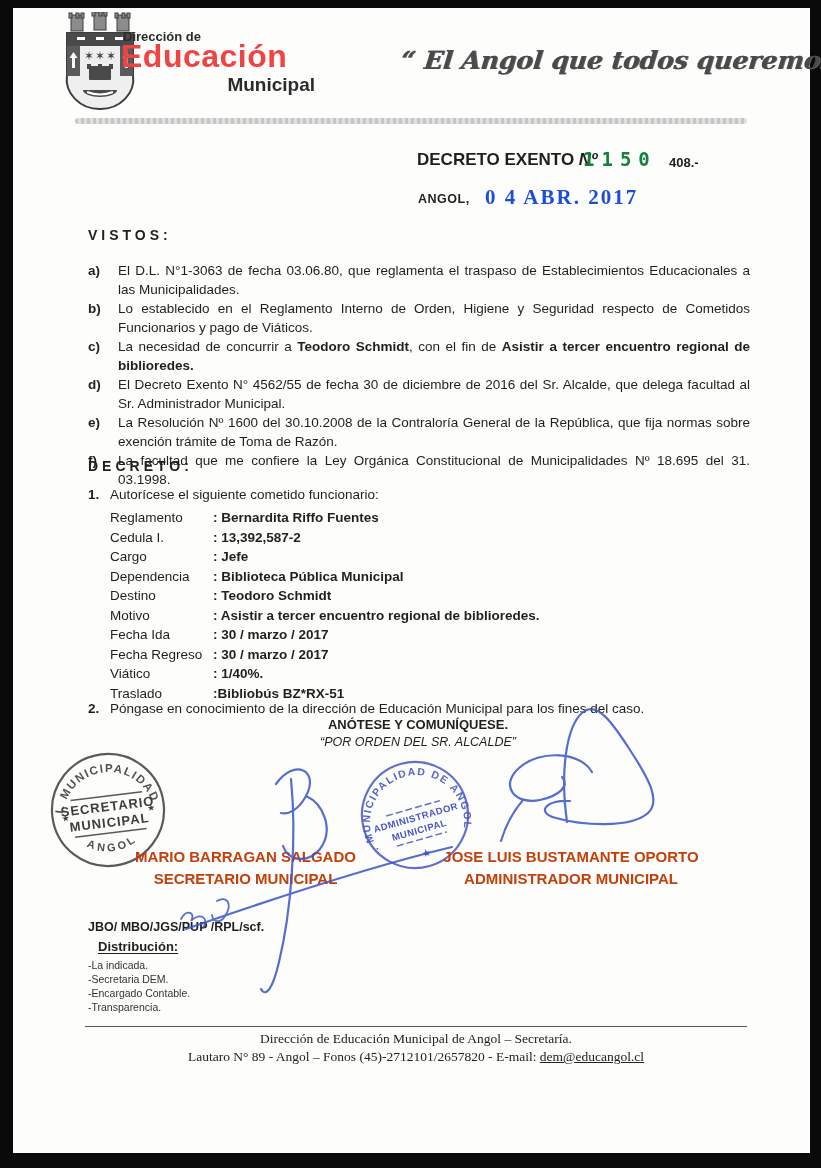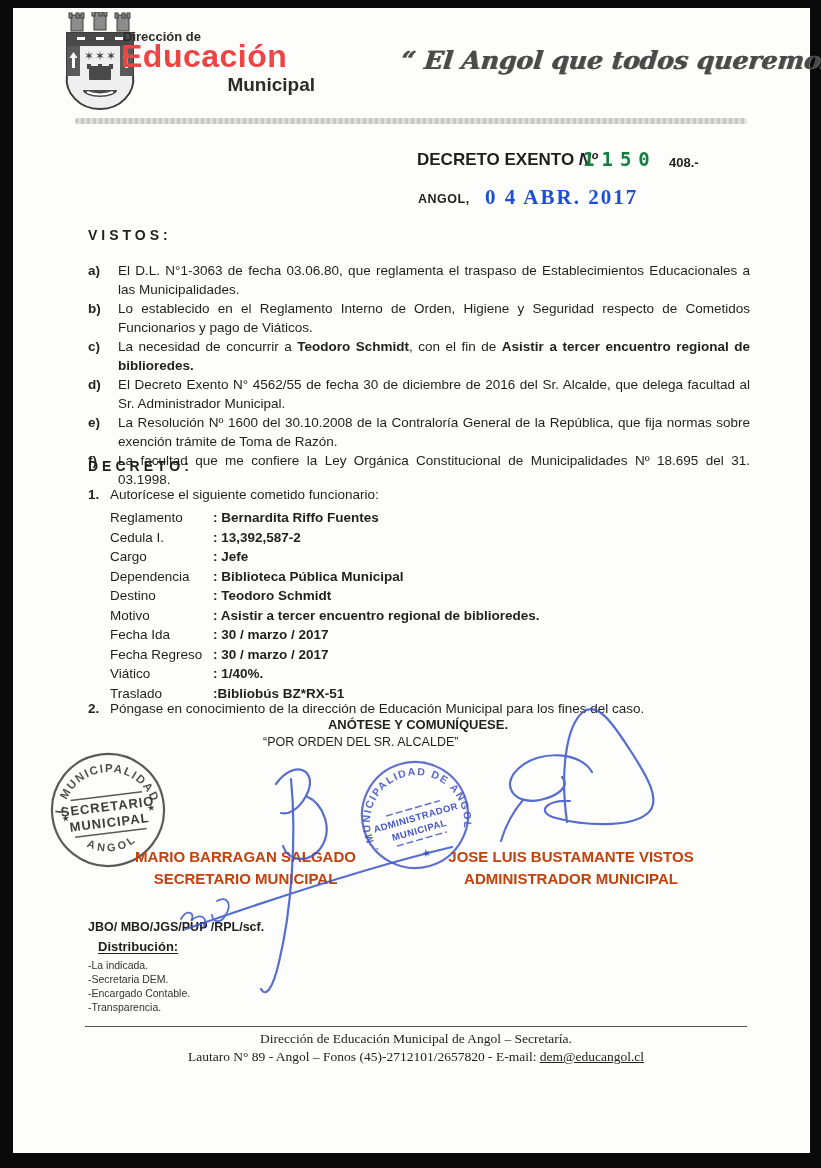--- a/index.html
+++ b/index.html
@@ -34,21 +34,21 @@
   .b{font-weight:bold;}
   .num-item{display:flex;font-size:13.5px;line-height:19px;width:668px;}
   .nid{width:22px;font-weight:bold;flex:none;}
   .tbl{font-size:13.5px;line-height:19.5px;}
   .trow{display:flex;}
   .tlabel{width:103px;flex:none;}
   .tval{font-weight:bold;}
 
   
   .anotese{font-size:13px;font-weight:bold;text-align:center;}
-  .porOrden{font-size:12.5px;text-align:left;}
+  .porOrden{font-size:12.5px;font-style:italic;text-align:center;}
   .sig-name{font-size:15px;font-weight:bold;text-align:center;line-height:22px;color:#c2410c;}
   .initials{font-size:12.5px;font-weight:bold;}
   .dist-head{font-size:13px;font-weight:bold;text-decoration:underline;text-underline-offset:2px;padding-left:10px;}
   .dist{font-size:10.5px;line-height:14px;color:#333;}
 
   
   .foot-rule{height:0;border-top:1.6px solid #555;}
   .foot{font-family:"Liberation Serif",serif;font-size:13.5px;text-align:center;color:#222;}
   .foot .email{text-decoration:underline;}
 
@@ -244,21 +244,21 @@
       <text x="58" y="77" text-anchor="middle" font-size="9.5" font-weight="bold" fill="#4656c4" letter-spacing=".5">MUNICIPAL</text>
       <line x1="32" y1="83" x2="84" y2="83" stroke="#4656c4" stroke-width="1.4" stroke-dasharray="7 3" opacity=".85"></line>
       <text x="54" y="101" font-size="10" fill="#4656c4">★</text>
     </svg>
 
     <div class="abs sig-name" style="left:100px;top:838px;width:265px">
       <div>MARIO BARRAGAN SALGADO</div>
       <div>SECRETARIO MUNICIPAL</div>
     </div>
     <div class="abs sig-name" style="left:418px;top:838px;width:280px">
-      <div>JOSE LUIS BUSTAMANTE VISTOS</div>
+      <div>JOSE LUIS BUSTAMANTE OPORTO</div>
       <div>ADMINISTRADOR MUNICIPAL</div>
     </div>
 
     <div class="abs initials" style="left:75px;top:912px">JBO/ MBO/JGS/PUP /RPL/scf.</div>
     <div class="abs dist-head" style="left:75px;top:931px">Distribución:</div>
     <div class="abs dist" style="left:75px;top:950px">
       <div>-La indicada.</div>
       <div>-Secretaria DEM.</div>
       <div>-Encargado Contable.</div>
       <div>-Transparencia.</div>

